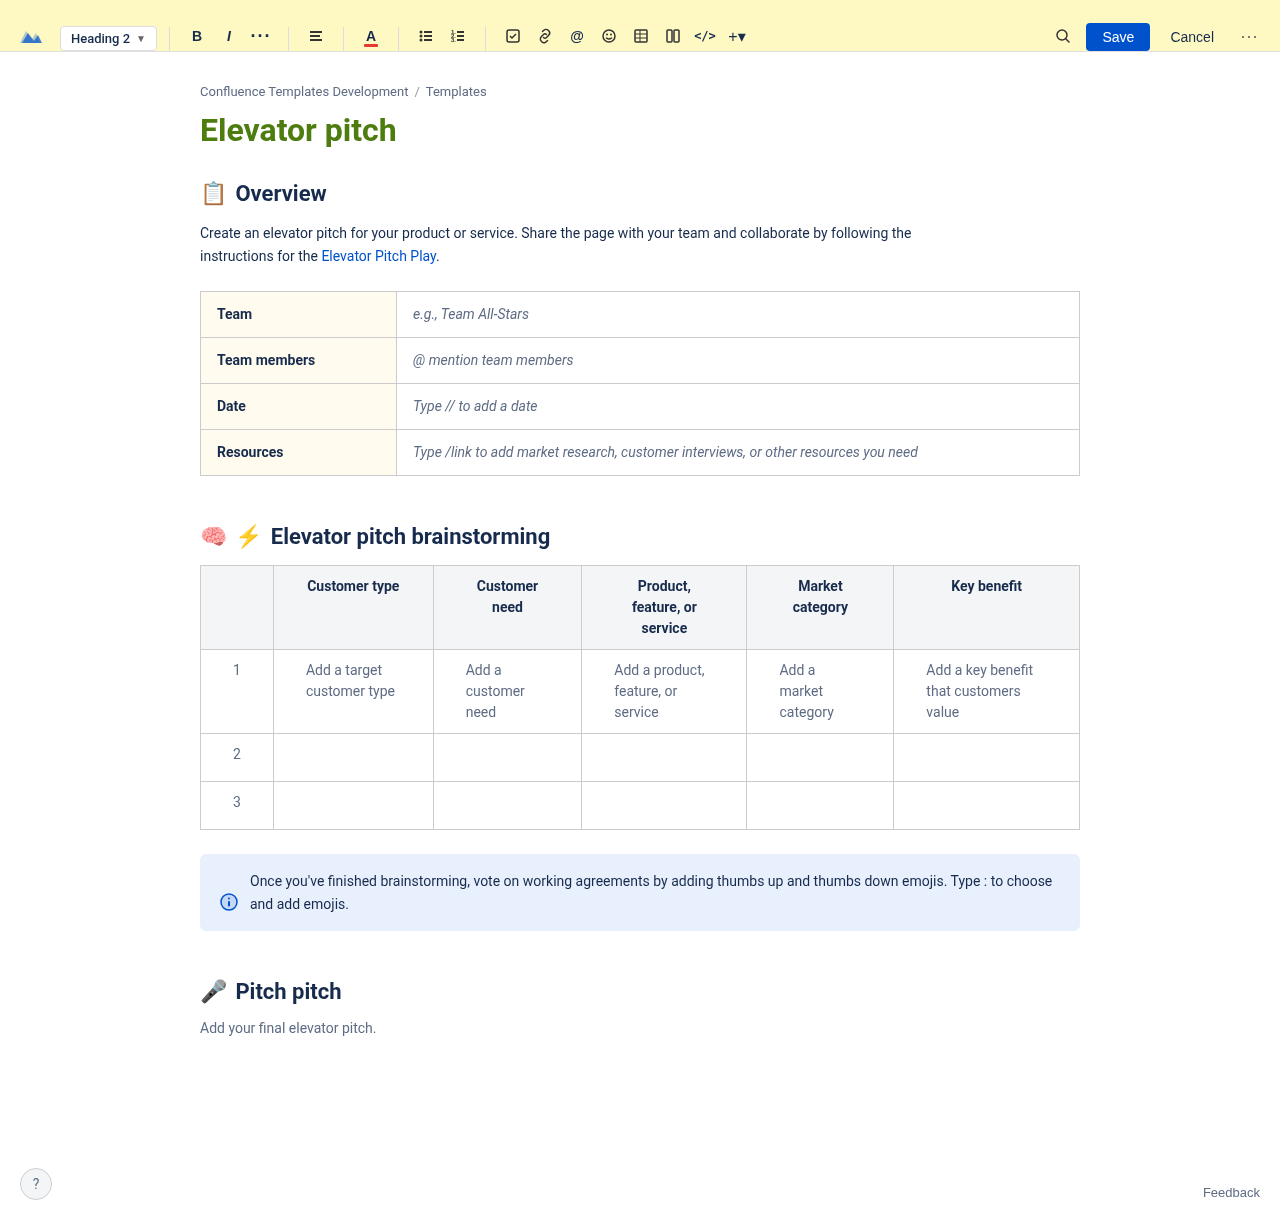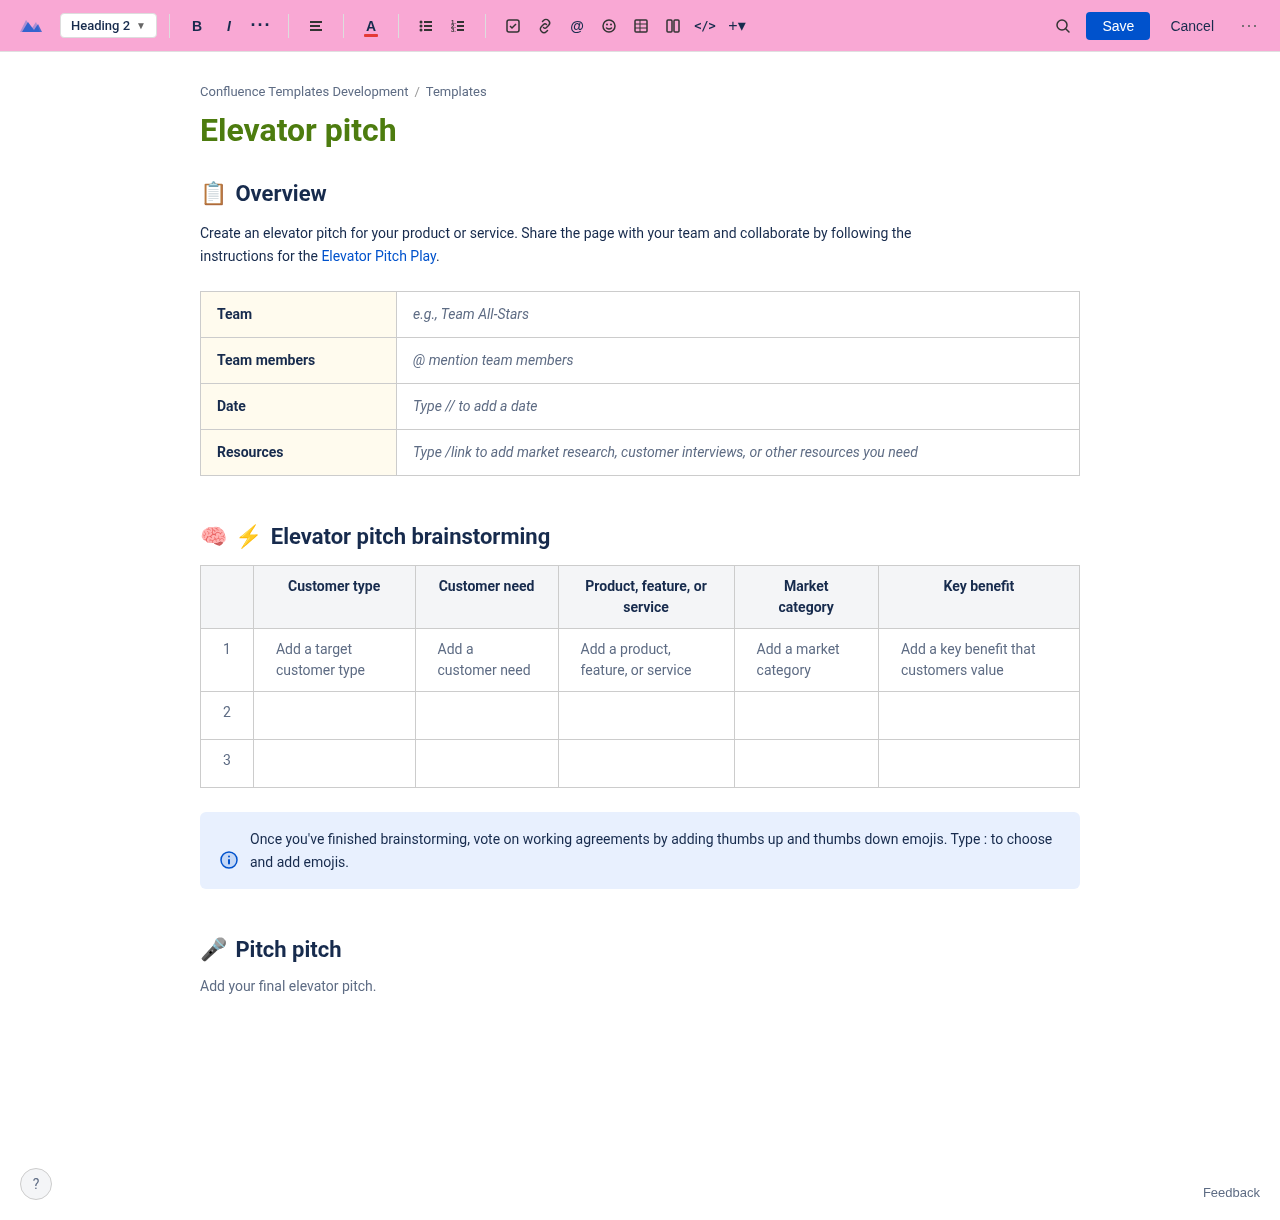--- a/index.html
+++ b/index.html
@@ -8,28 +8,28 @@
       font-size: 14px;
       color: #172b4d;
       background: #fff;
       width: 1280px;
       min-height: 1220px;
     }
 
     
     .toolbar {
       display: flex;
-      align-items: center;
+      align-items: flex-end;
       height: 52px;
       padding: 0 16px;
       border-bottom: 1px solid #e0e0e0;
       gap: 8px;
       position: sticky;
       top: 0;
-      background: #f9a8d4;
+      background: #fef9c3;
       z-index: 100;
     }
     .toolbar-logo {
       width: 28px;
       height: 28px;
       margin-right: 8px;
       flex-shrink: 0;
     }
     .heading-dropdown {
       display: flex;
@@ -191,21 +191,21 @@
     
     .brainstorm-table {
       width: 100%;
       border-collapse: collapse;
       margin-bottom: 24px;
       border: 1px solid #ccc;
     }
     .brainstorm-table th,
     .brainstorm-table td {
       border: 1px solid #ccc;
-      padding: 10px 22px;
+      padding: 10px 32px;
       vertical-align: top;
       font-size: 14px;
       line-height: 1.5;
     }
     .brainstorm-table thead th {
       background: #f4f5f7;
       font-weight: 700;
       color: #172b4d;
     }
     .brainstorm-table thead th.row-num-header {

